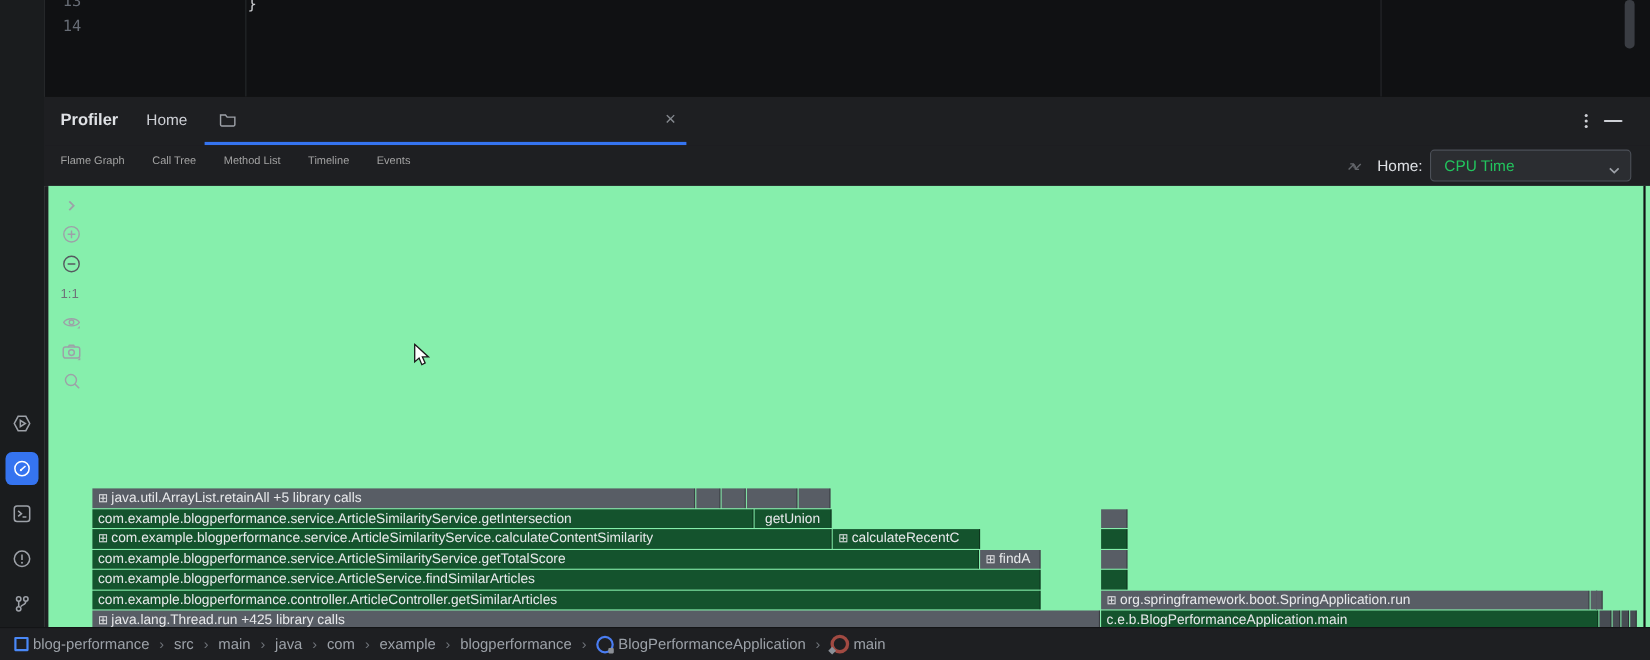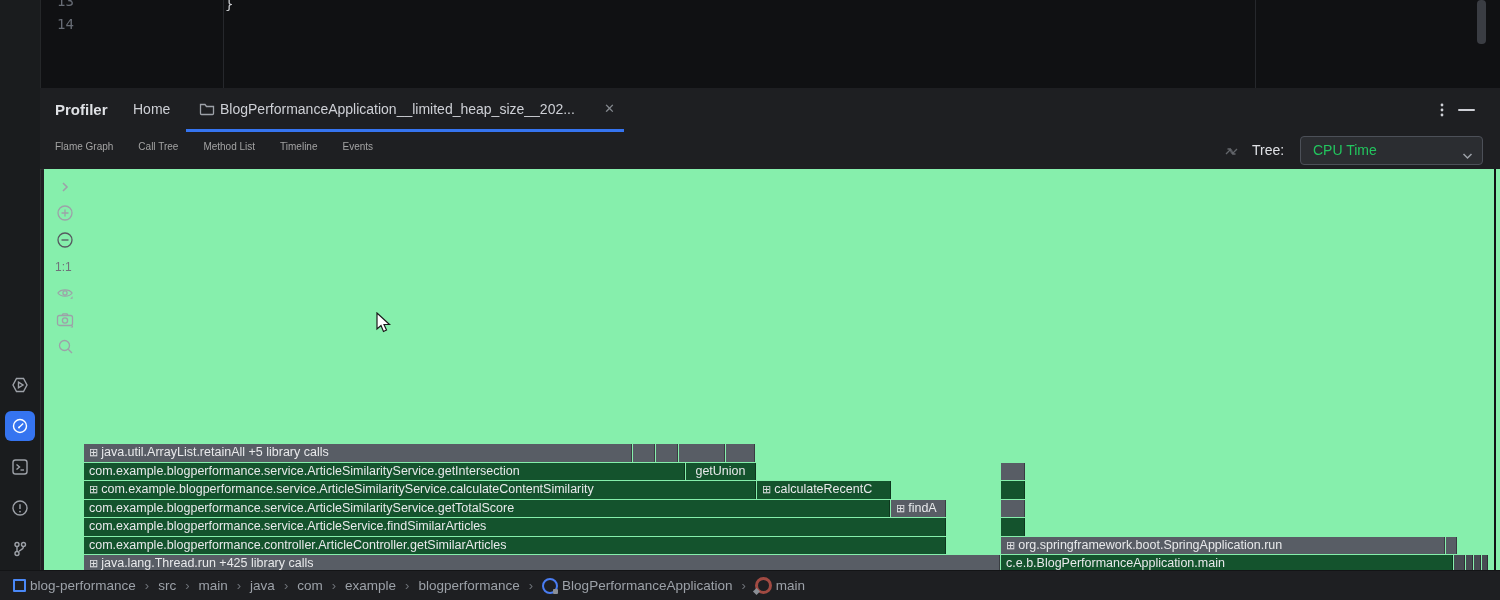--- a/index.html
+++ b/index.html
@@ -122,21 +122,20 @@
 
   <div id="profiler-header">
     <span id="profiler-title">Profiler</span>
     <span id="home-tab">Home</span>
     <div id="session-tab">
       <span id="folder-icon">
         <svg width="16" height="16" viewBox="0 0 16 16" fill="none" stroke="#9da1a8" stroke-width="1.3">
             <path d="M1.5 3.5 h4.5 l1.5 2 h7 v7 a1 1 0 0 1 -1 1 h-11 a1 1 0 0 1 -1 -1 Z"></path>
           </svg>
       </span>
-      <span id="session-label">BlogPerformanceApplication__limited_heap_size__202...</span>
       <span id="session-close">✕</span>
       <div id="session-underline"></div>
     </div>
     <span id="kebab-icon">
       <svg width="16" height="18" viewBox="0 0 16 18">
           <g fill="#ced0d6">
             <circle cx="8" cy="4" r="1.4"></circle>
             <circle cx="8" cy="9" r="1.4"></circle>
             <circle cx="8" cy="14" r="1.4"></circle>
           </g>
@@ -152,21 +151,21 @@
         <div class="subtab">Method List</div>
         <div class="subtab">Timeline</div>
         <div class="subtab">Events</div>
       </div>
     <span id="scale-icon">
       <svg width="19" height="19" viewBox="0 0 19 19" fill="none" stroke="#9da1a8" stroke-width="1.3">
           <path d="M4 12 L9 7 M9 7 H5.5 M9 7 V10.5"></path>
           <path d="M15 7 L10 12 M10 12 H13.5 M10 12 V8.5"></path>
         </svg>
     </span>
-    <span id="show-label">Tree:</span>
+    <span id="show-label">Home:</span>
     <div id="show-select">
       <span id="show-value">CPU Time</span>
       <span id="show-chevron">
         <svg width="11" height="8" viewBox="0 0 11 8" fill="none" stroke="#9da1a8" stroke-width="1.5">
             <path d="M1.5 2 L5.5 6 L9.5 2"></path>
           </svg>
       </span>
     </div>
   </div>
 

